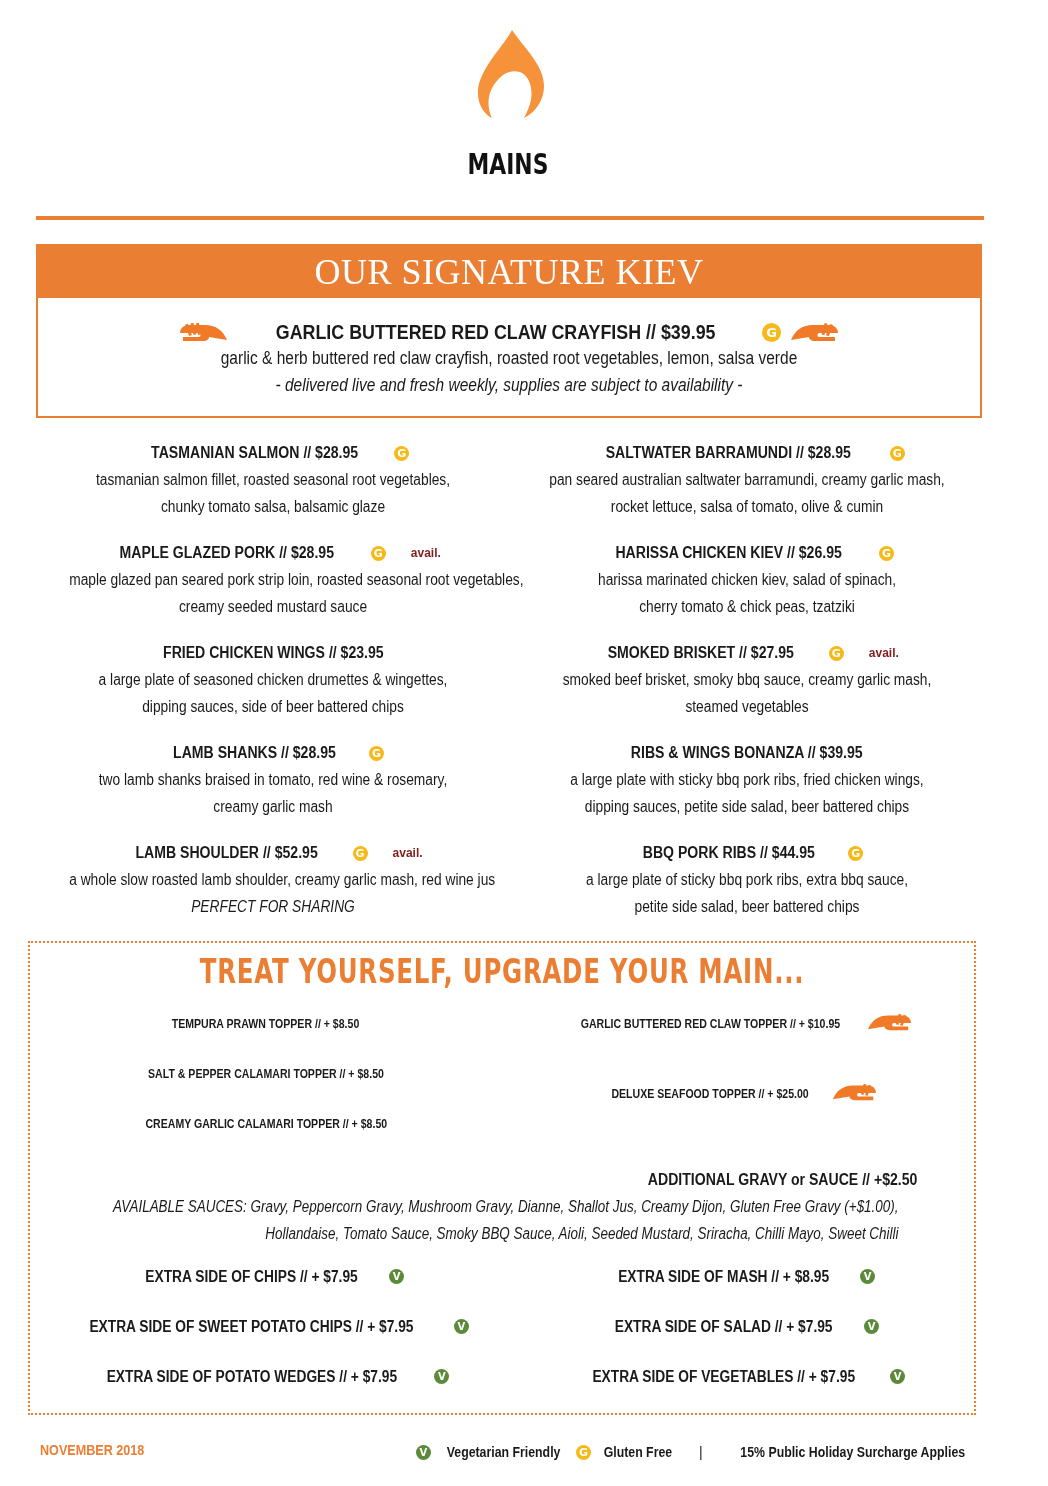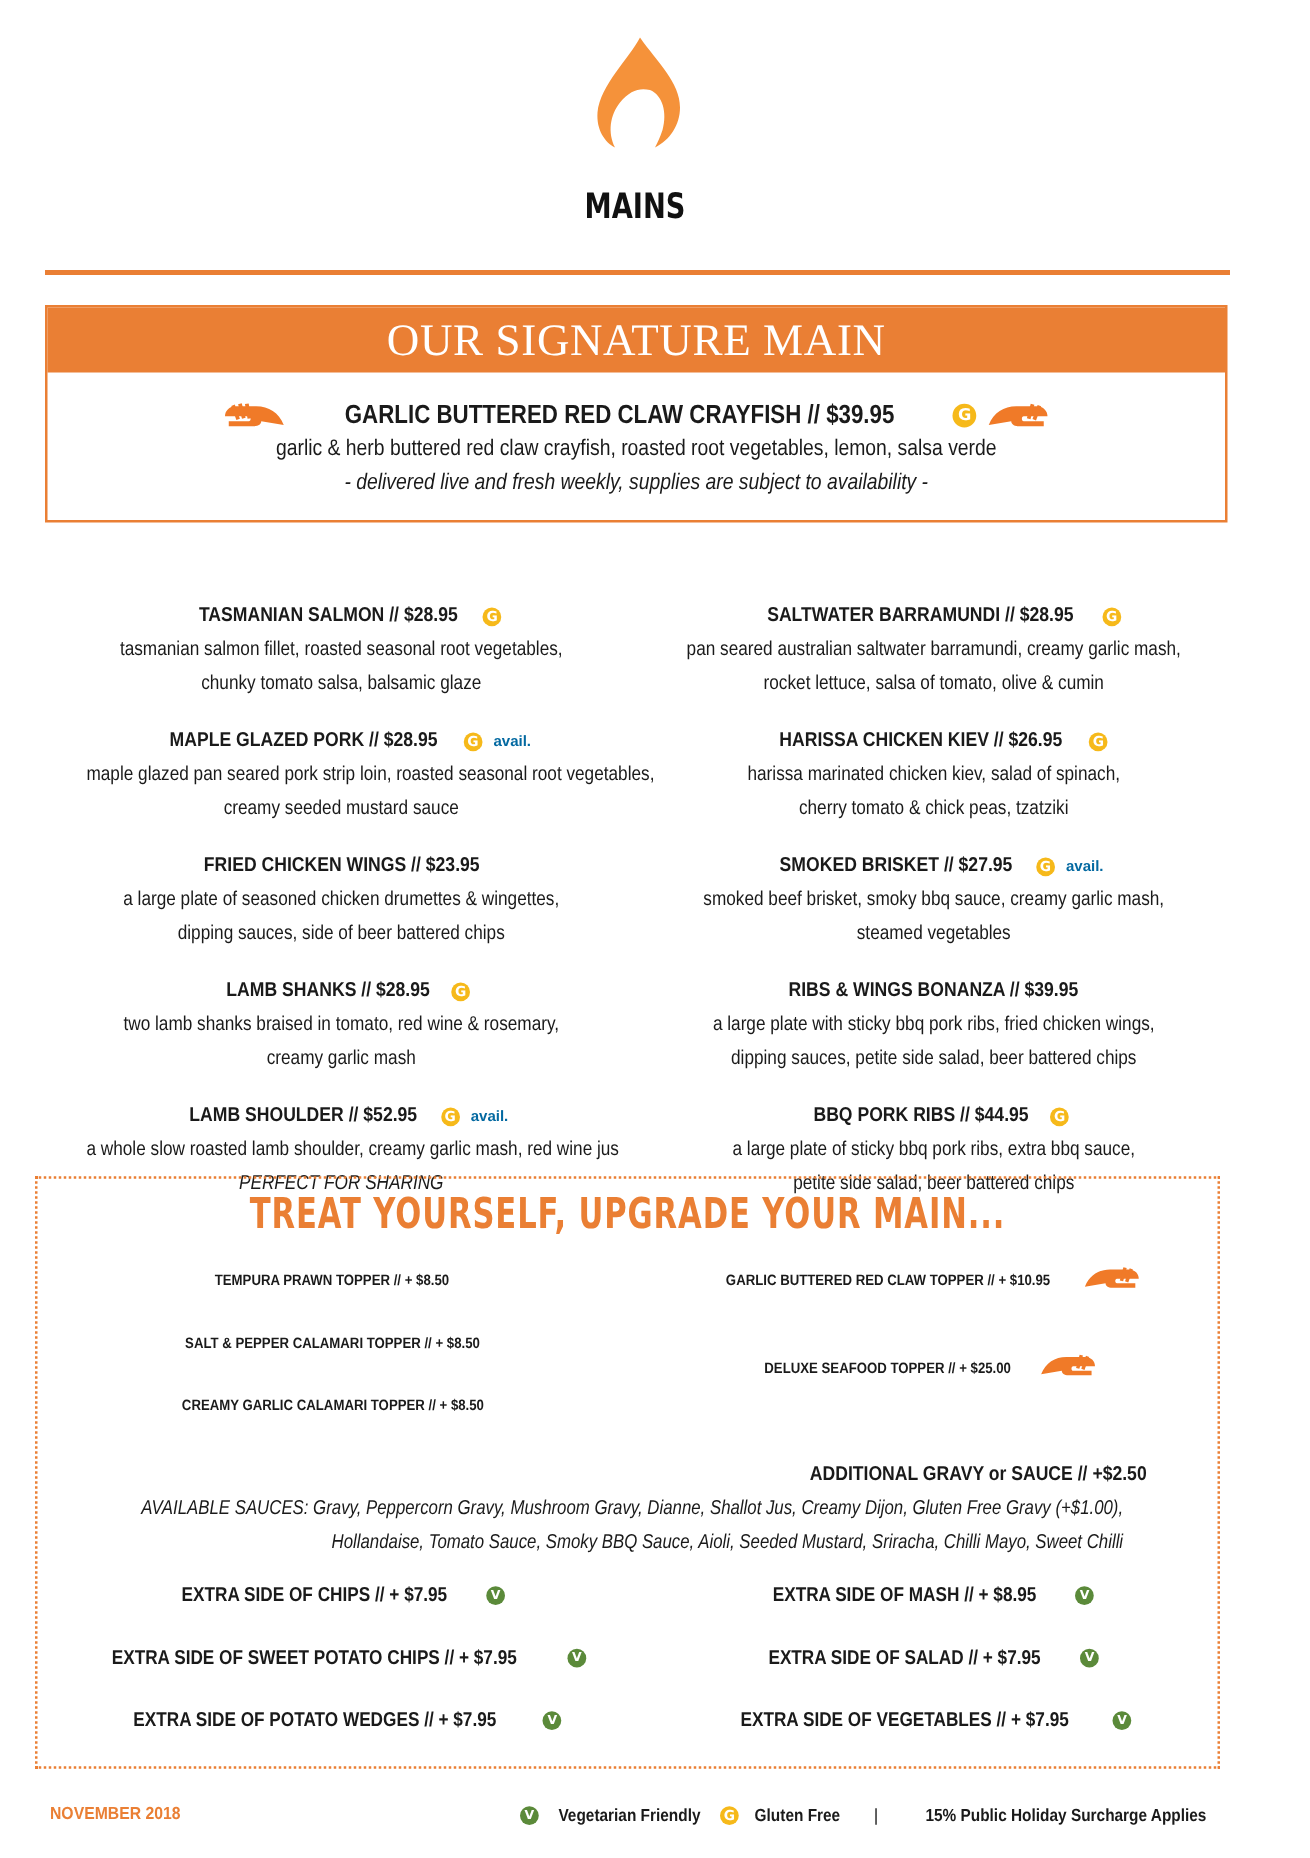--- a/index.html
+++ b/index.html
@@ -34,26 +34,26 @@
     display: inline-block; width: 15px; height: 15px; border-radius: 50%; background: #f6b91a;
     color: #fff; font-size: 11px; font-weight: bold; line-height: 15px; text-align: center;
     vertical-align: middle; font-family: "DejaVu Sans", sans-serif;
   }
   .icon-g.big { width: 19px; height: 19px; line-height: 19px; font-size: 13px; }
   .icon-v {
     display: inline-block; width: 15px; height: 15px; border-radius: 50%; background: #5b8a3a;
     color: #fff; font-size: 10px; font-weight: bold; line-height: 15px; text-align: center;
     vertical-align: middle; font-family: "DejaVu Sans", sans-serif;
   }
-  .avail { color: #0369a1; font-size: 12px; font-weight: bold; margin-left: 3px; }
+  .avail { color: #7f1d1d; font-size: 12px; font-weight: bold; margin-left: 3px; }
 
   .mains { position: absolute; top: 440px; left: 36px; width: 948px; display: grid; grid-template-columns: 474px 474px; }
   .col { display: flex; flex-direction: column; }
   .dish { text-align: center; height: 100px; }
-  .dish-head { font-size: 16px; font-weight: bold; white-space: nowrap; display: flex; justify-content: center; align-items: center; gap: 6px; height: 26px; margin-top: 40px; }
+  .dish-head { font-size: 16px; font-weight: bold; white-space: nowrap; display: flex; justify-content: center; align-items: center; gap: 22px; height: 26px; }
   .dish-head .nm { display: inline-block; transform: scaleX(0.88); }
   .dish-desc { font-size: 16px; line-height: 27px; white-space: nowrap; transform: scaleX(0.86); }
   .dish-desc.it { font-style: italic; }
 
   .upgrade-box {
     position: absolute; left: 28px; top: 941px; width: 948px; height: 474px;
     border: 2px dotted #ea7f34; box-sizing: border-box;
   }
   .upgrade-title {
     text-align: center; color: #ea7f34; font-weight: bold; font-size: 34px; margin-top: 8px;
@@ -86,21 +86,21 @@
 <body>
 
 <svg class="flame" viewBox="0 0 72 92">
   <path d="M38 2 C30 18 6 40 4 62 C3 76 10 86 18 90 C12 78 14 64 22 54 C30 44 38 42 46 44 C56 48 60 62 56 76 C54 82 52 86 50 90 C62 84 70 72 70 58 C70 38 52 22 38 2 Z" fill="#f5923a"></path>
 </svg>
 
 <div class="page-title">MAINS</div>
 <div class="top-rule"></div>
 
 <section class="sig-box">
-  <div class="sig-header">OUR SIGNATURE MAIN</div>
+  <div class="sig-header">OUR SIGNATURE KIEV</div>
   <div class="sig-item">
     <div class="sig-name-row">
       <svg class="icon-prawn" viewBox="0 0 50 24">
         <g fill="#f07a28">
           <path d="M2 20 C6 10 14 5 24 5 L40 5 C46 5 49 9 49 13 L30 13 C28 13 28 17 30 17 L46 17 L46 21 L26 21 C22 21 20 19 20 17 Z" transform="translate(50,0) scale(-1,1)"></path>
           <rect x="8" y="4" width="3" height="12" transform="rotate(-20 9 10)"></rect>
           <rect x="13" y="3" width="3" height="12" transform="rotate(-15 14 9)"></rect>
           <rect x="18" y="3" width="3" height="12" transform="rotate(-10 19 9)"></rect>
         </g>
       </svg>

